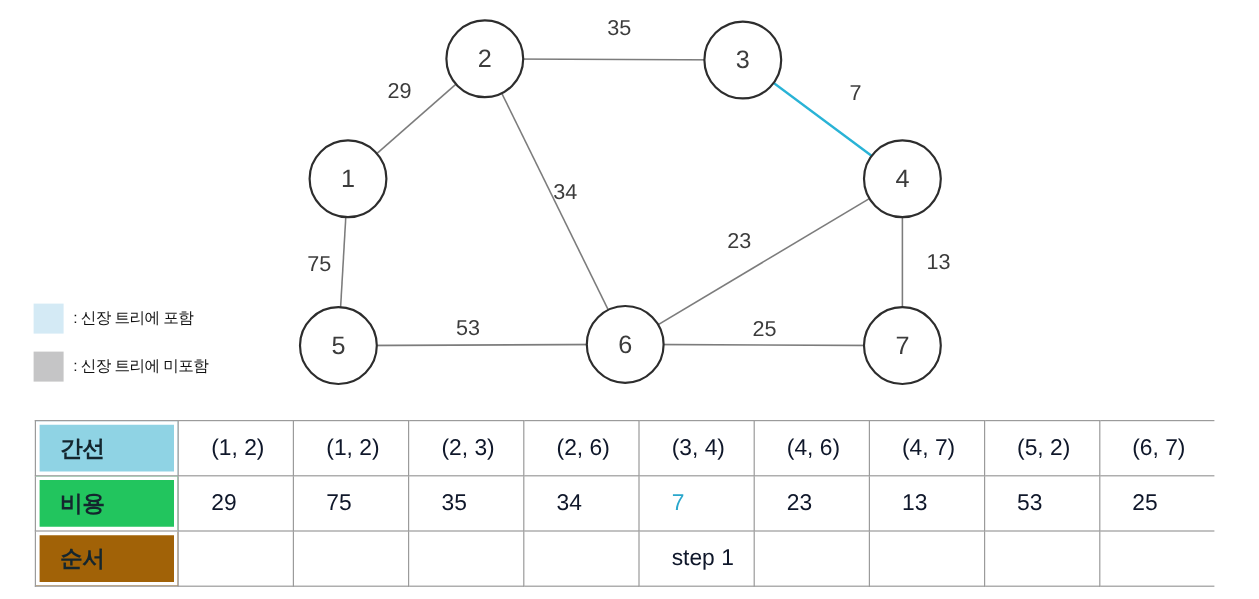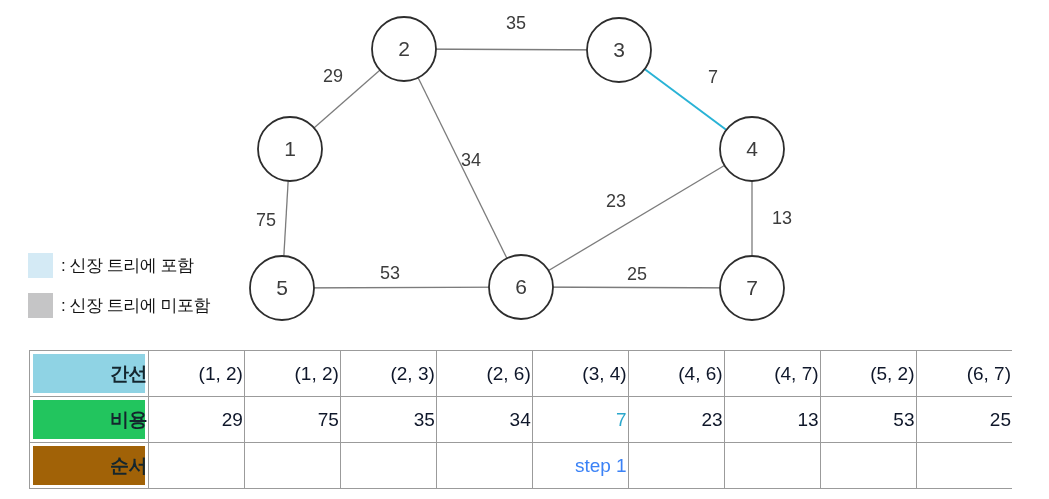--- a/index.html
+++ b/index.html
@@ -15,40 +15,40 @@
   
   #graph-svg { position: absolute; left: 0; top: 0; }
 
   
   .legend { position: absolute; left: 28px; top: 252px; }
   .legend-row { display: flex; align-items: center; height: 26px; }
   .legend-row + .legend-row { margin-top: 14px; }
   .legend-swatch { width: 25px; height: 25px; flex: 0 0 auto; }
   .legend-label {
     margin-left: 8px;
-    font-size: 17px;
+    font-size: 13px;
     font-weight: 500;
     color: #121212;
     letter-spacing: -0.5px;
     white-space: nowrap;
   }
 
   
   table.steps {
     position: absolute; left: 29px; top: 350px;
     width: 983px;
     border-collapse: collapse;
     table-layout: fixed;
   }
   table.steps th, table.steps td {
     border: 1px solid #9b9b9b;
     height: 43px;
     font-size: 19px;
     vertical-align: middle;
-    text-align: right;
+    text-align: left;
     overflow: hidden;
     white-space: nowrap;
   }
   table.steps th {
     width: 97px;
     font-weight: bold;
     color: #14262e;
     padding-left: 20px;
     letter-spacing: -0.5px;
   }
@@ -132,21 +132,21 @@
           <td>13</td>
           <td>53</td>
           <td>25</td>
         </tr>
         <tr>
           <th style="background: #a16207; box-shadow: rgb(255, 255, 255) 0px 0px 0px 3px inset;">순서</th>
           <td></td>
           <td></td>
           <td></td>
           <td></td>
-          <td style="color: #3b82f6;">step 1</td>
+          <td style="color: #0f172a;">step 1</td>
           <td></td>
           <td></td>
           <td></td>
           <td></td>
         </tr>
       </tbody>
   </table>
 
 </div>
 

